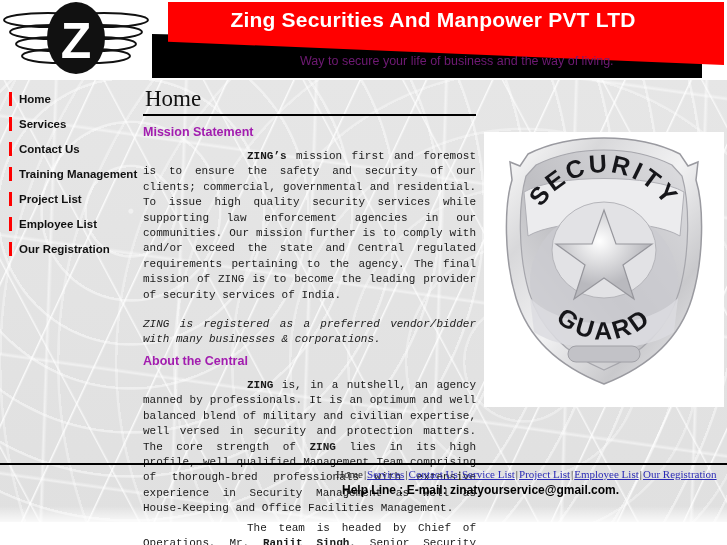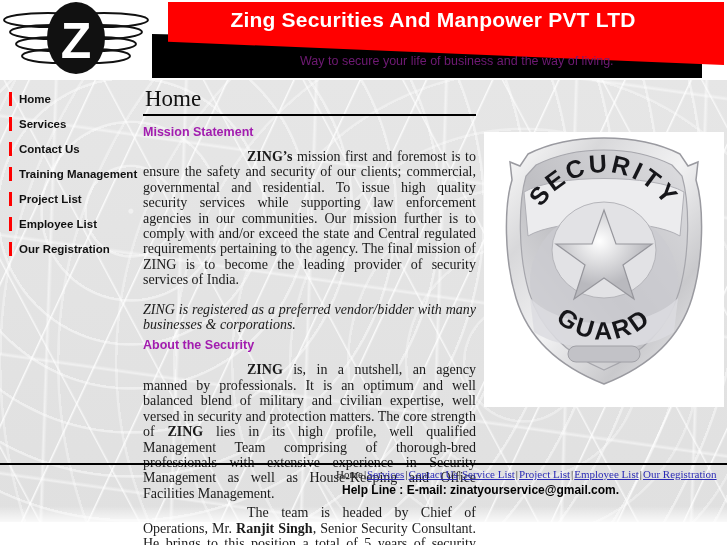--- a/index.html
+++ b/index.html
@@ -152,22 +152,22 @@
     margin-bottom: 9px;
   }
   .section-head {
     font-family: Liberation Sans, sans-serif;
     font-weight: bold;
     font-size: 12.5px;
     color: #a21caf;
     margin: 0 0 10px 0;
   }
   .para {
-    font-family: Liberation Serif, serif;
-    font-size: 14px;
+    font-family: Liberation Mono, monospace;
+    font-size: 11px;
     line-height: 15.4px;
     color: #1a1a1a;
     text-align: justify;
     margin: 0 0 4px 0;
   }
   .para.indent { text-indent: 104px; }
   .para.italic { font-style: italic; margin-top: 14px; margin-bottom: 6px; }
   .bold { font-weight: bold; }
 
   
@@ -280,21 +280,21 @@
   <div class="content">
     <div class="page-title">Home</div>
     <div class="title-rule"></div>
 
     <div class="section-head">Mission Statement</div>
 
     <p class="para indent"><span class="bold">ZING’s</span><span> mission first and foremost is to ensure the safety and security of our clients; commercial, governmental and residential. To issue high quality security services while supporting law enforcement agencies in our communities.  Our mission further is to comply with and/or exceed the state and Central regulated requirements pertaining to the agency. The final mission of ZING is to become the leading provider of security services of India.</span></p>
 
     <p class="para italic">ZING is registered as a preferred vendor/bidder with many businesses &amp; corporations.</p>
 
-    <div class="section-head">About the Security</div>
+    <div class="section-head">About the Central</div>
 
     <p class="para indent"><span class="bold">ZING</span><span> is, in a nutshell, an agency manned by professionals. It is an optimum and well balanced blend of military and civilian expertise, well versed in security and protection matters. The core strength of </span><span class="bold">ZING</span><span> lies in its high profile, well qualified Management Team comprising of thorough-bred professionals with extensive experience in Security Management as well as House-Keeping and Office Facilities Management.</span></p>
 
     <p class="para indent"><span>The team is headed by Chief of Operations, Mr. </span><span class="bold">Ranjit Singh</span><span>, Senior Security Consultant. He brings to this position a total of 5 years of security service provider experience and a desire to foster cooperative relationships between the clients he serves and the various law enforcement agencies with whom he interacts in day to day working. He has a wide array of expertise as a result of his projects and interactions with various clients in last 5 years.  He will strive to provide the highest levels of standards in security and allied services for each client.</span></p>
   </div>
 
   <div class="badge-wrap">
     <svg width="240" height="275" viewBox="0 0 240 275">
       <defs>
         <linearGradient id="silver" x1="0" y1="0" x2="1" y2="1">

